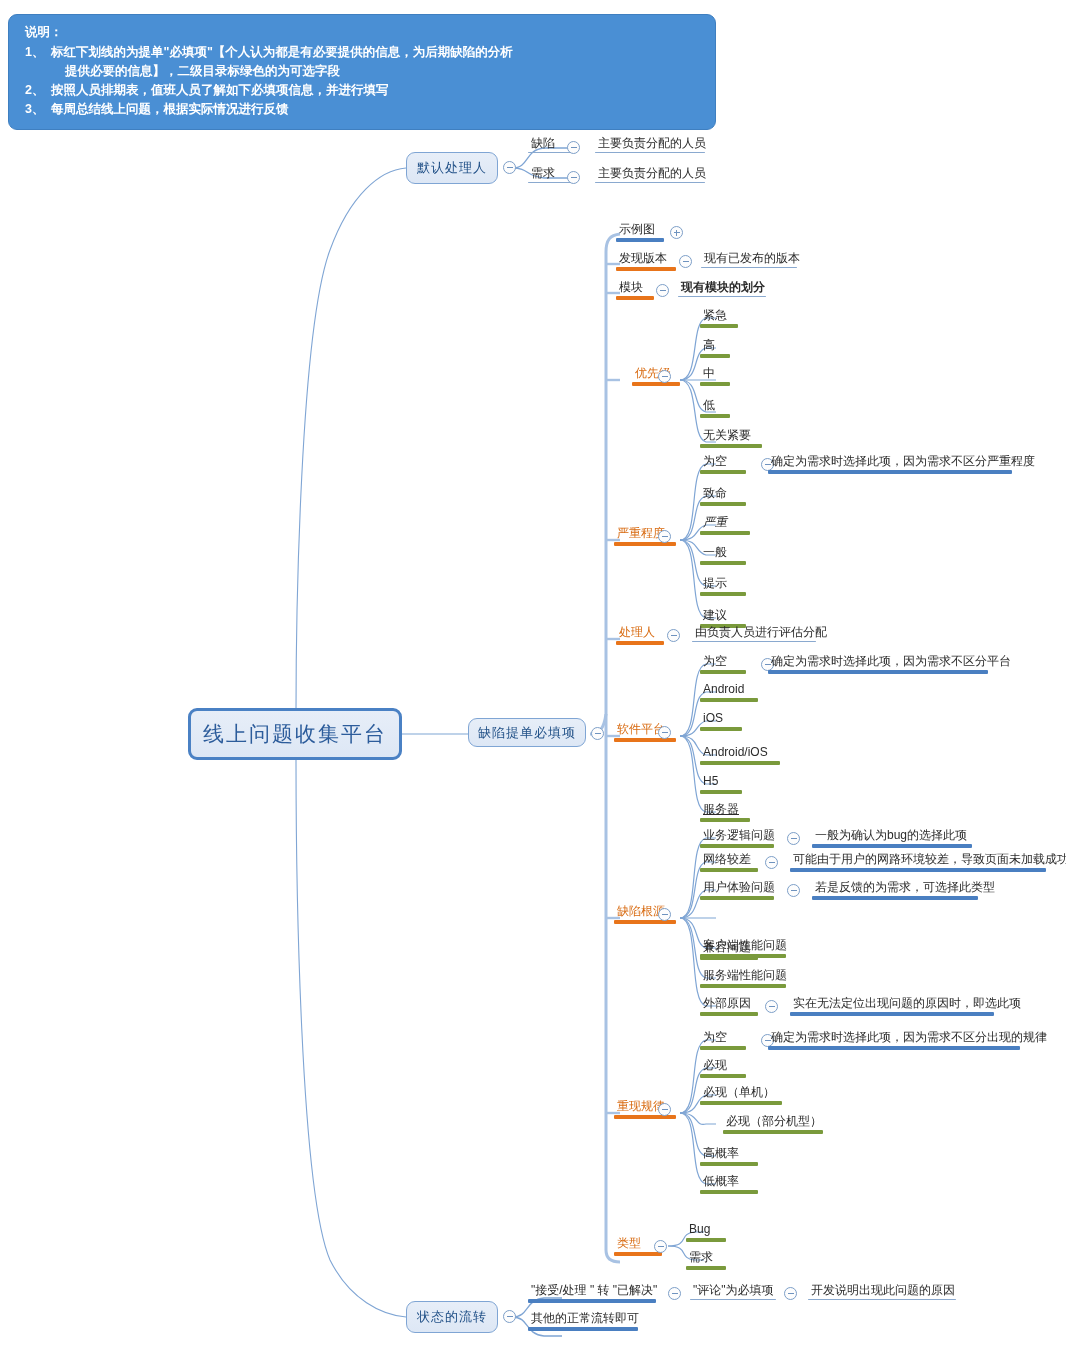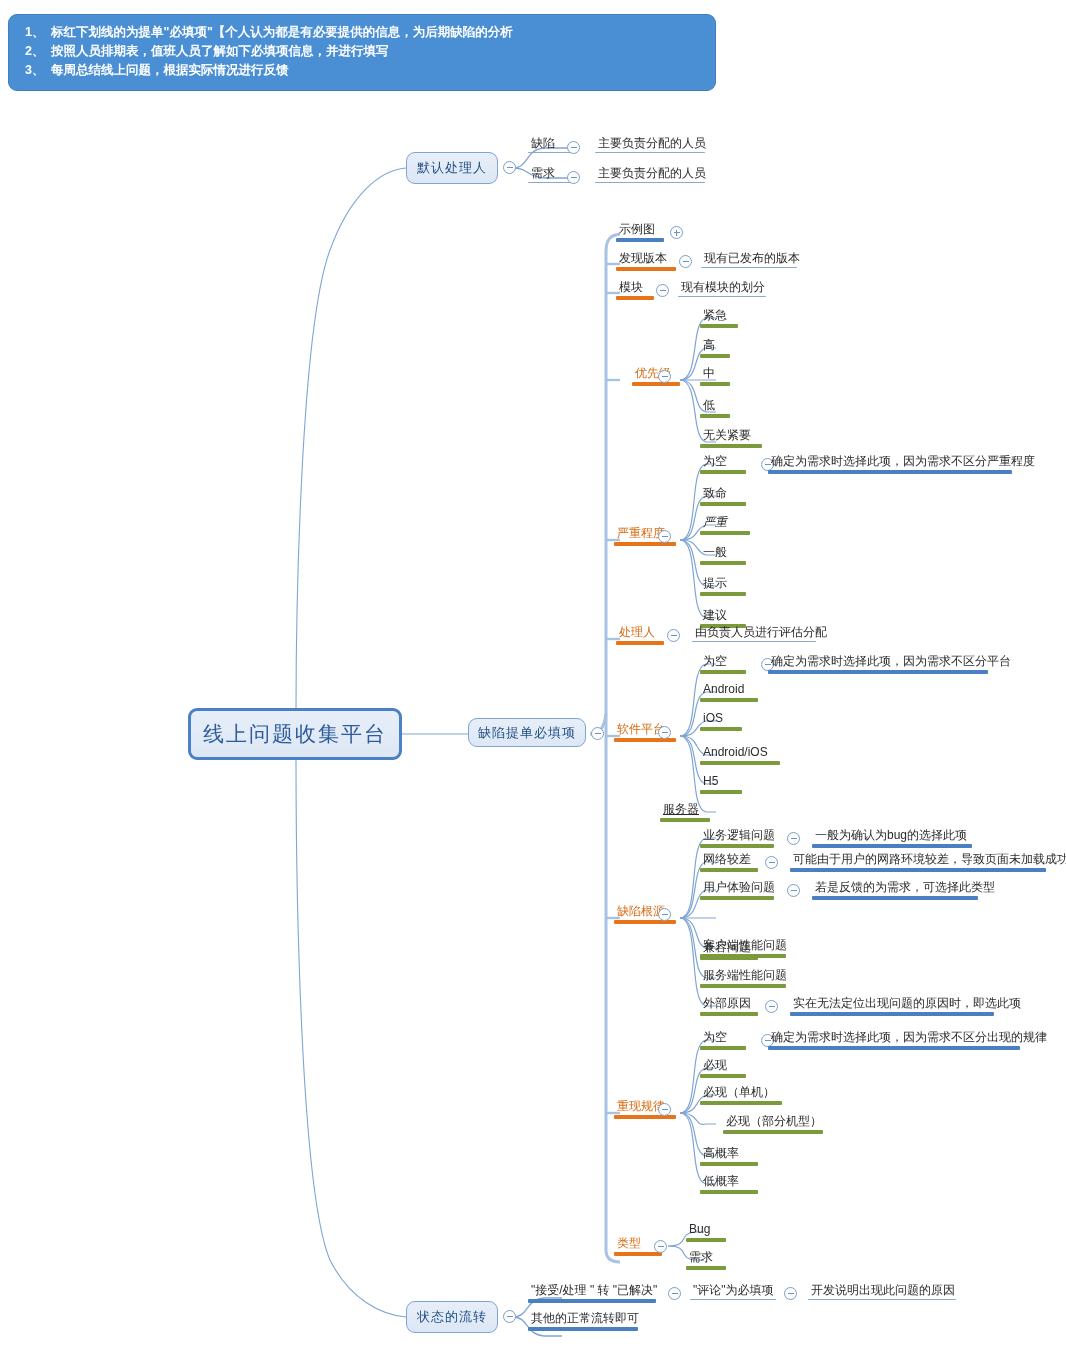--- a/index.html
+++ b/index.html
@@ -174,24 +174,26 @@
       <path d="M668,1246 C690,1246 678,1258 694,1260 L704,1260"></path>
     </g>
 
     <g fill="none" stroke="#7fa5d4" stroke-width="1.3">
       <path d="M512,1317 C530,1317 524,1300 544,1298 L562,1298"></path>
       <path d="M512,1317 C530,1317 524,1334 544,1336 L562,1336"></path>
     </g>
   </svg>
 
   <div class="legend-box">
+    <div class="legend-title">说明：</div>
     <div class="legend-line">
       <span class="legend-num">1、</span>
       <span class="legend-txt">标红下划线的为提单"必填项"【个人认为都是有必要提供的信息，为后期缺陷的分析</span>
     </div>
+    <div class="legend-cont">提供必要的信息】，二级目录标绿色的为可选字段</div>
     <div class="legend-line">
       <span class="legend-num">2、</span>
       <span class="legend-txt">按照人员排期表，值班人员了解如下必填项信息，并进行填写</span>
     </div>
     <div class="legend-line">
       <span class="legend-num">3、</span>
       <span class="legend-txt">每周总结线上问题，根据实际情况进行反馈</span>
     </div>
   </div>
 
@@ -243,21 +245,21 @@
   <div class="topic" style="left:701px;top:251px;">
     <span class="lbl">现有已发布的版本</span>
     <div class="bar thinblue" style="top:16px;width:96px;"></div>
   </div>
 
   <div class="topic" style="left:616px;top:280px;">
     <span class="lbl">模块</span>
     <div class="bar orange" style="top:16px;width:38px;"></div>
   </div>
   <div class="toggle" style="left:656px;top:284px;"></div>
-  <div class="topic" style="left:678px;top:280px;">
+  <div class="topic" style="left:678px;top:280px;font-weight:bold;">
     <span class="lbl">现有模块的划分</span>
     <div class="bar thinblue" style="top:16px;width:88px;"></div>
   </div>
 
   <div class="topic orange" style="left:632px;top:366px;">
     <span class="lbl">优先级</span>
     <div class="bar orange" style="top:16px;width:48px;"></div>
   </div>
   <div class="toggle" style="left:658px;top:370px;"></div>
 
@@ -354,21 +356,21 @@
     <div class="bar green" style="top:16px;width:42px;"></div>
   </div>
   <div class="topic" style="left:700px;top:745px;">
     <span class="lbl">Android/iOS</span>
     <div class="bar green" style="top:16px;width:80px;"></div>
   </div>
   <div class="topic" style="left:700px;top:774px;">
     <span class="lbl">H5</span>
     <div class="bar green" style="top:16px;width:42px;"></div>
   </div>
-  <div class="topic" style="left:660px;top:802px;text-decoration:underline;">
+  <div class="topic" style="left:700px;top:802px;text-decoration:underline;">
     <span class="lbl">服务器</span>
     <div class="bar green" style="top:16px;width:50px;"></div>
   </div>
 
   <div class="topic orange" style="left:614px;top:904px;">
     <span class="lbl">缺陷根源</span>
     <div class="bar orange" style="top:16px;width:62px;"></div>
   </div>
   <div class="toggle" style="left:658px;top:908px;"></div>
 

